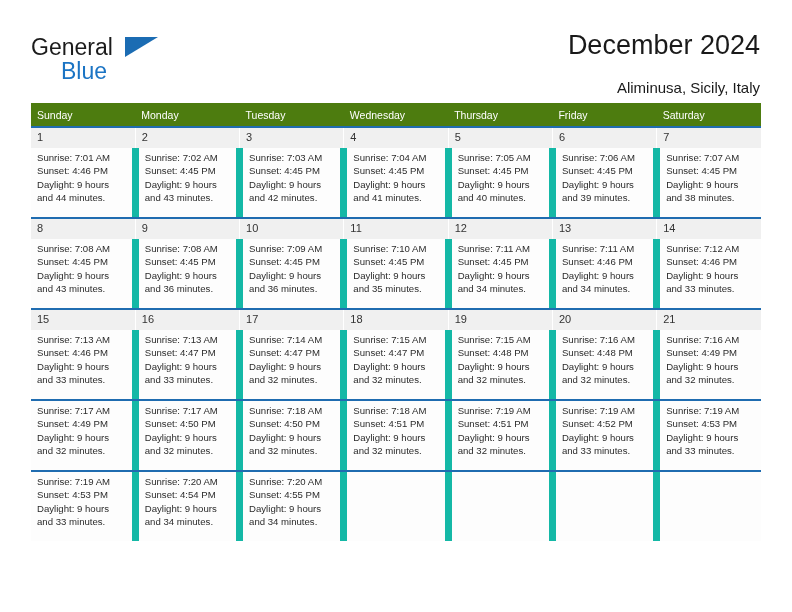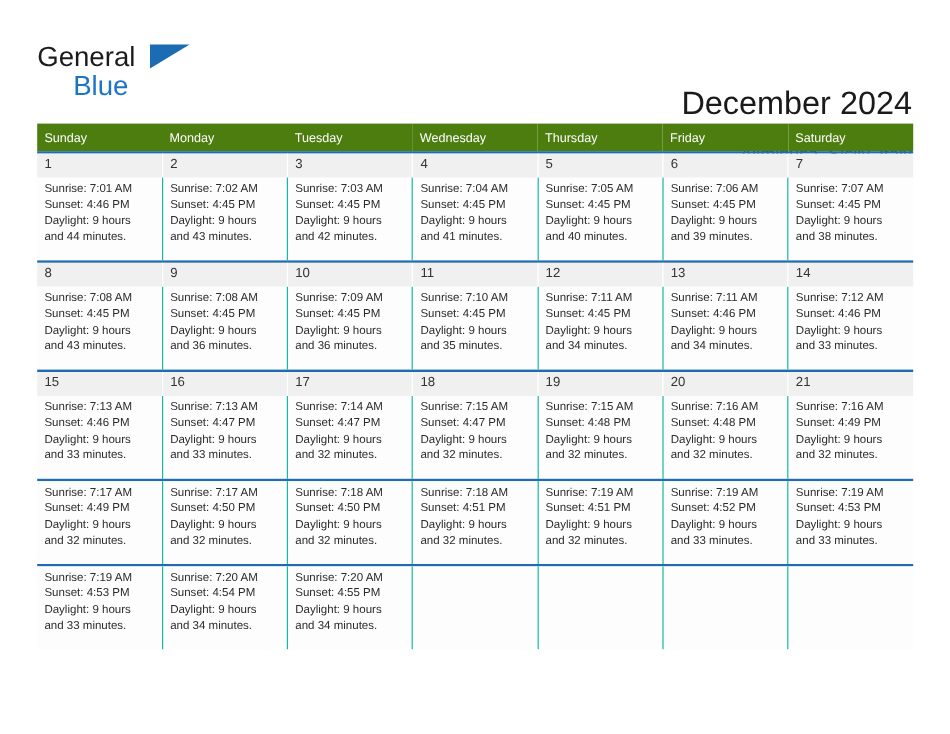--- a/index.html
+++ b/index.html
@@ -69,21 +69,20 @@
     right: 0;
     top: 0;
     text-align: right;
   }
   .cal-title {
     font-size: 27px;
     color: #1a1a1a;
     line-height: 34px;
     font-weight: 400;
     white-space: nowrap;
-    margin-top: 41px;
   }
   .cal-subtitle {
     font-size: 15px;
     color: #1a1a1a;
     line-height: 22px;
     margin-top: 15px;
     white-space: nowrap;
   }
 
   
@@ -128,21 +127,21 @@
   .daynum-row td:last-child { border-right: none; }
 
   .info-row td {
     background: #fdfdfd;
     font-size: 9.6px;
     color: #2b2b2b;
     padding: 3px 6px 8px 6px;
     vertical-align: top;
     height: 58px;
     line-height: 13.3px;
-    border-right: 1px solid #14b8a6;
+    border-right: 7px solid #14b8a6;
   }
   .info-row td:last-child { border-right: none; }
 
   .info-line { display: block; white-space: nowrap; }
 </style>
 </head>
 <body>
 
 <div class="page">
 

